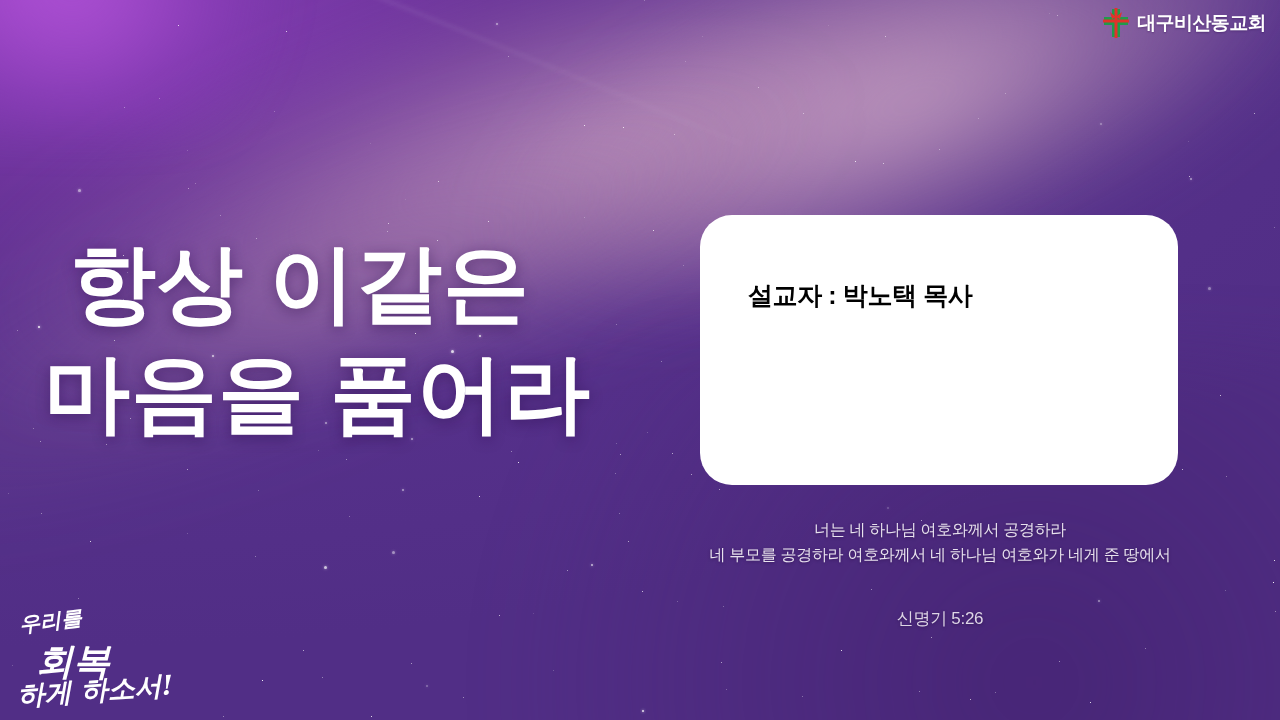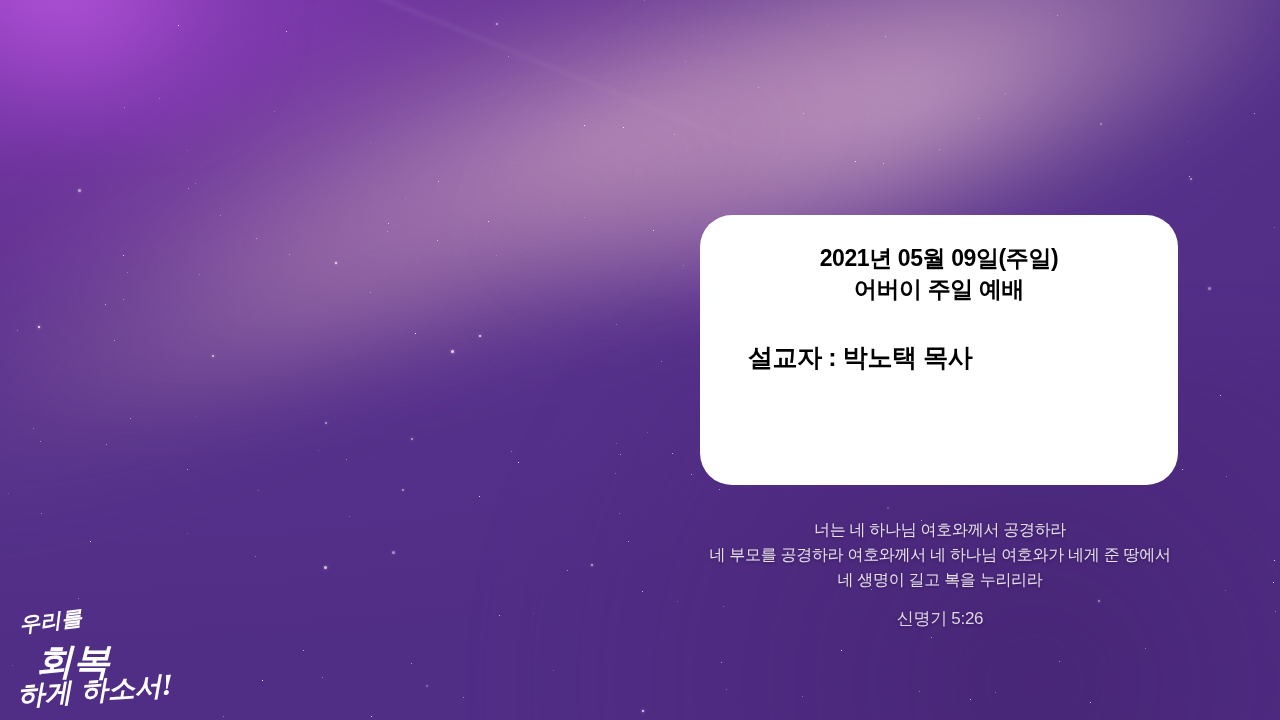--- a/index.html
+++ b/index.html
@@ -437,38 +437,48 @@
       <div class="star" style="width: 1px; height: 1px; left: 20.5%; top: 94.47%; opacity: 0.76;"></div>
       <div class="star" style="width: 1px; height: 1px; left: 99.43%; top: 80.82%; opacity: 0.78;"></div>
       <div class="star" style="width: 1px; height: 1px; left: 7.06%; top: 75.11%; opacity: 0.51;"></div>
       <div class="star" style="width: 1px; height: 1px; left: 38.11%; top: 30.7%; opacity: 0.45;"></div>
       <div class="star" style="width: 1px; height: 1px; left: 32.45%; top: 46.2%; opacity: 0.74;"></div>
       <div class="star" style="width: 1px; height: 1px; left: 92.91%; top: 24.39%; opacity: 0.39;"></div>
       <div class="star" style="width: 1px; height: 1px; left: 48.65%; top: 17.67%; opacity: 0.53;"></div>
       <div class="star" style="width: 1px; height: 1px; left: 75.76%; top: 97.02%; opacity: 0.39;"></div>
     </div>
 
+  <div class="logo">
+    <span class="logo-mark">
+      <svg viewBox="0 0 28 30" xmlns="http://www.w3.org/2000/svg" aria-hidden="true">
+        <rect x="10" y="1" width="8" height="28" fill="#1f9b4b"></rect>
+        <rect x="2" y="9" width="24" height="8" fill="#1f9b4b"></rect>
+        <rect x="12.5" y="0" width="3" height="30" fill="#e2322a"></rect>
+        <rect x="1" y="11.5" width="26" height="3" fill="#e2322a"></rect>
+        <path d="M14 9 L8 4 L10 11 Z" fill="#e2322a"></path>
+        <path d="M14 9 L20 4 L18 11 Z" fill="#e2322a"></path>
+      </svg>
+    </span>
+    <span class="logo-text">대구비산동교회</span>
+  </div>
 
   <div class="title">
+    <span class="title-line l1">항상 이같은</span>
+    <span class="title-line l2">마음을 품어라</span>
   </div>
 
   <div class="card">
-    <div class="card-date">
-      <span>2021년 05월 09일(주일)</span>
-      <span>어버이 주일 예배</span>
-    </div>
     <div class="card-rows">
       <div class="card-row">설교자 : 박노택 목사</div>
     </div>
   </div>
 
   <div class="scripture">
     <span>너는 네 하나님 여호와께서 공경하라</span>
     <span>네 부모를 공경하라 여호와께서 네 하나님 여호와가 네게 준 땅에서</span>
-    <span>네 생명이 길고 복을 누리리라</span>
   </div>
   <div class="scripture-ref">신명기 5:26</div>
 
   <div class="calligraphy">
     <svg viewBox="0 0 186 108" xmlns="http://www.w3.org/2000/svg" aria-hidden="true">
       <text class="cal-txt" id="cal1" x="14" y="26" font-size="21" transform="rotate(-7 14 26)">우리를</text>
       <text class="cal-txt" id="cal2" x="30" y="68" font-size="37">회복</text>
       <text class="cal-txt" id="cal3" x="12" y="99" font-size="27" transform="rotate(-4 12 99)">하게 하소서!</text>
     </svg>
   </div>

